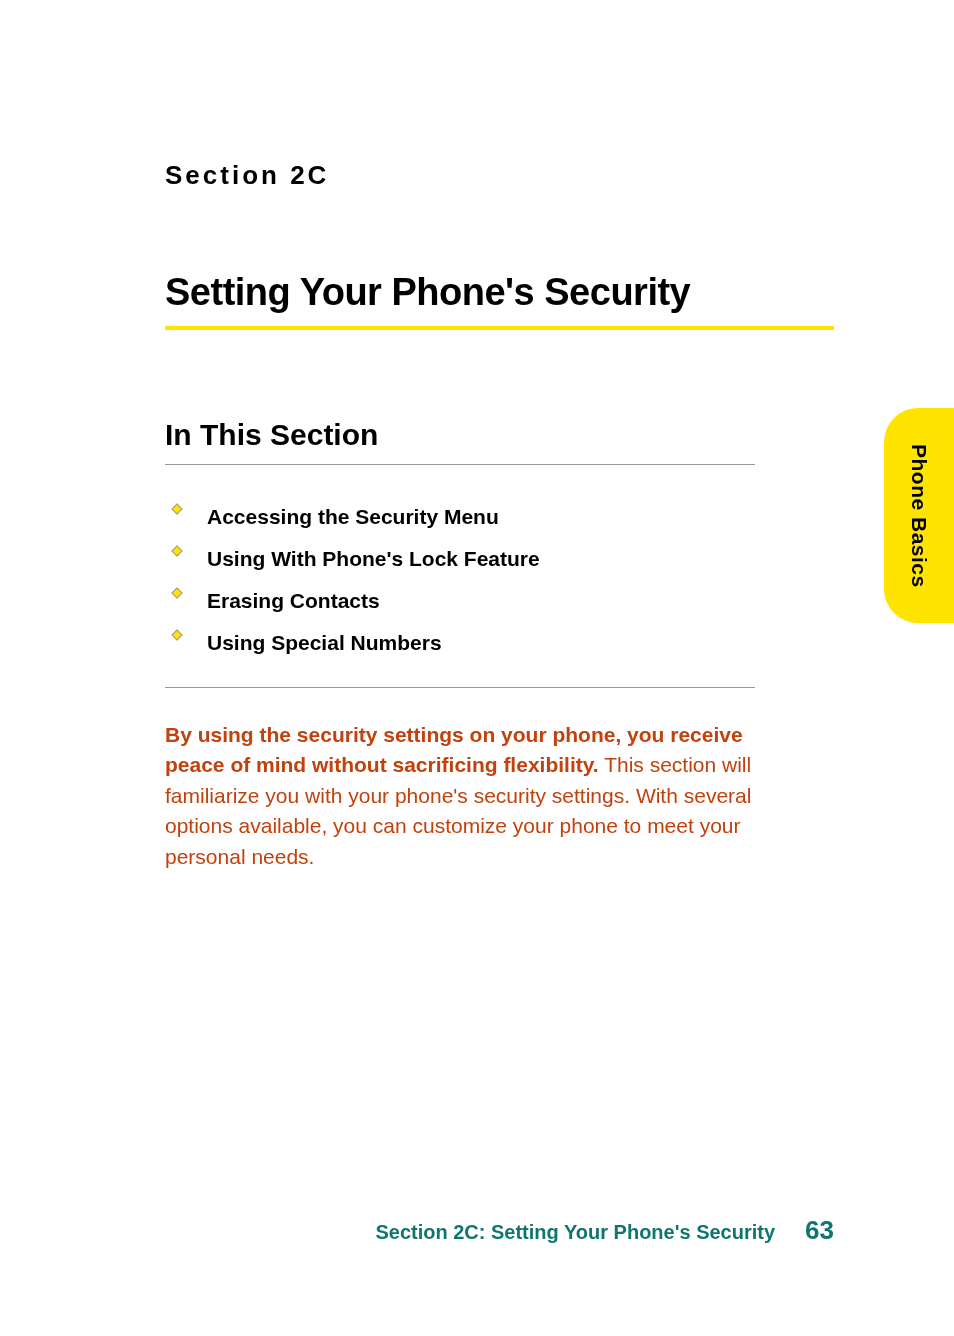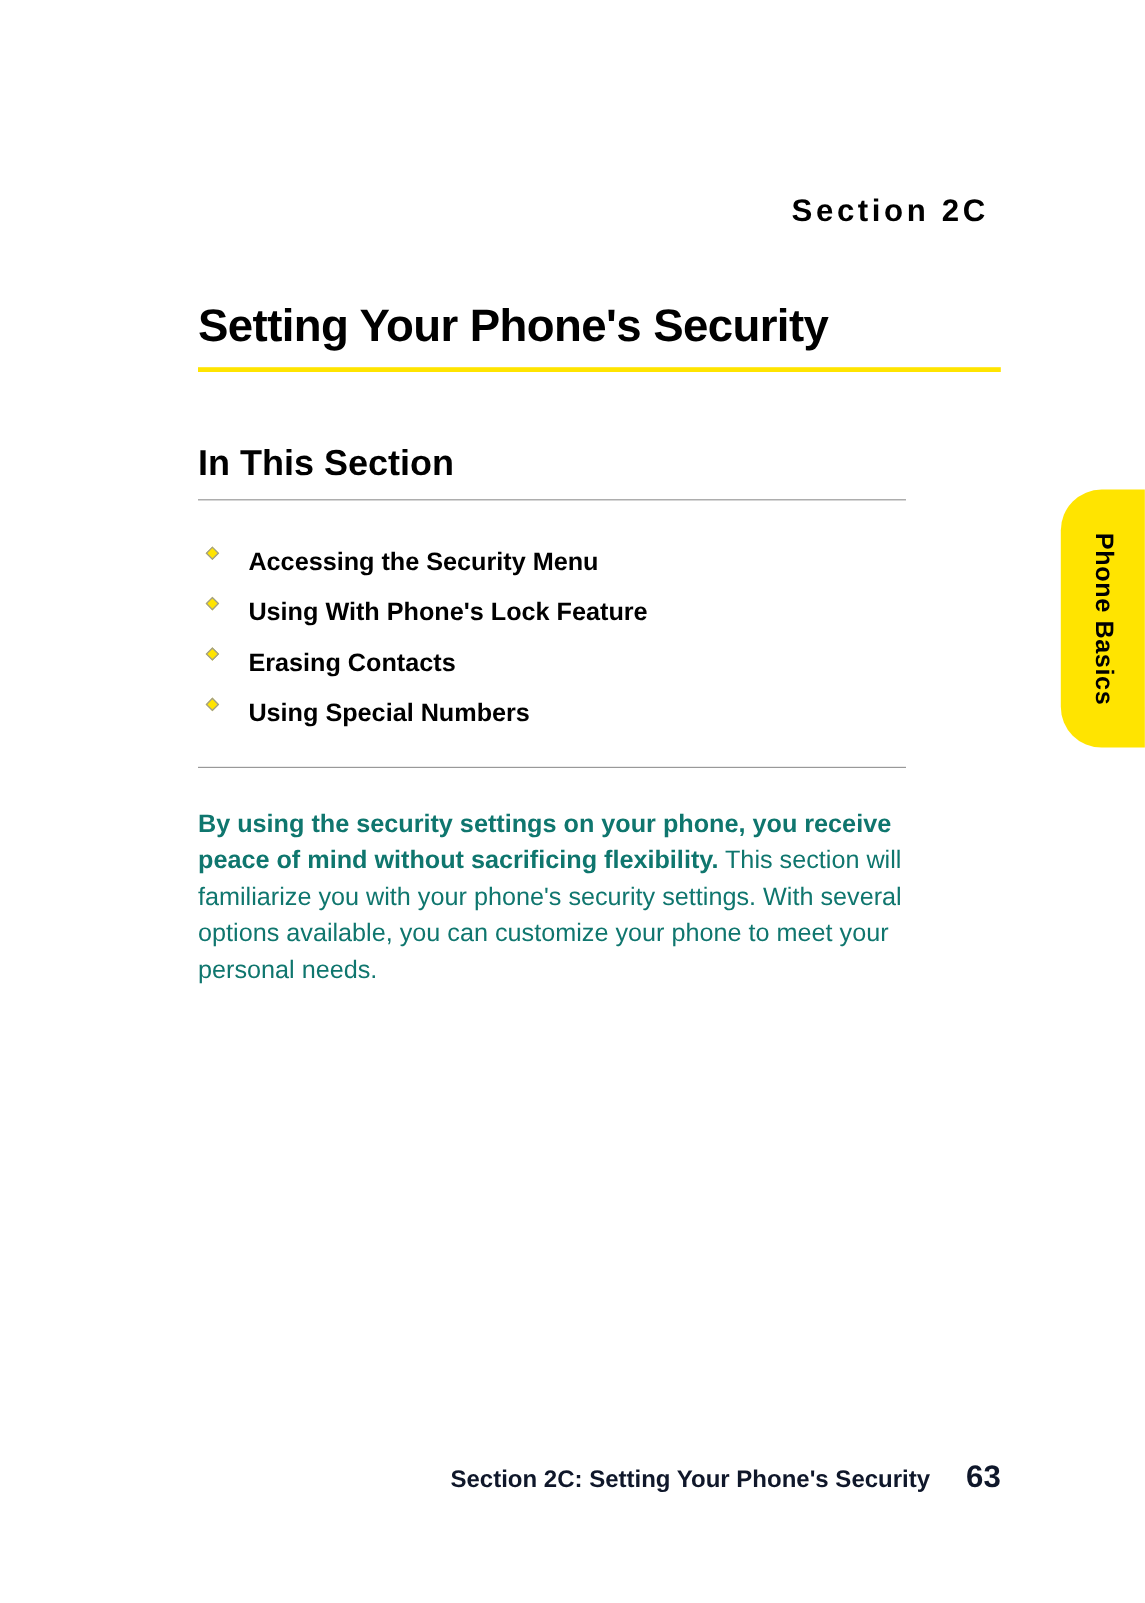--- a/index.html
+++ b/index.html
@@ -14,33 +14,33 @@
       font-family: "Myriad Pro", "Segoe UI", Arial, sans-serif;
       position: relative;
       color: #000;
     }
     .page {
       padding: 160px 120px 0 165px;
       position: relative;
       height: 100%;
     }
     .section-label {
-      text-align: right;
+      text-align: left;
       font-size: 26px;
       font-weight: 700;
       letter-spacing: 3px;
-      margin-bottom: 60px;
+      margin-bottom: 80px;
       padding-right: 10px;
     }
     .title {
       font-size: 38px;
       font-weight: 700;
       padding-bottom: 12px;
       border-bottom: 4px solid #ffe400;
-      margin-bottom: 60px;
+      margin-bottom: 88px;
       letter-spacing: -0.5px;
     }
     .subheading {
       font-size: 30px;
       font-weight: 700;
       padding-bottom: 12px;
       border-bottom: 1px solid #999;
       margin-bottom: 40px;
       width: 590px;
     }
@@ -69,21 +69,21 @@
     .divider {
       border-top: 1px solid #999;
       width: 590px;
       margin-top: 12px;
       margin-bottom: 32px;
     }
     .body-text {
       width: 590px;
       font-size: 21px;
       line-height: 1.45;
-      color: #0f766e;
+      color: #c2410c;
     }
     .body-text .lead {
       font-weight: 700;
     }
     .side-tab {
       position: absolute;
       right: 0;
       top: 408px;
       width: 70px;
       height: 215px;
@@ -99,21 +99,21 @@
       font-weight: 700;
       font-size: 21px;
       letter-spacing: 0.5px;
     }
     .footer {
       position: absolute;
       bottom: 90px;
       right: 120px;
       font-size: 20px;
       font-weight: 700;
-      color: #0f172a;
+      color: #0f766e;
       display: flex;
       align-items: baseline;
     }
     .footer .pg {
       margin-left: 30px;
       font-size: 26px;
     }
   </style>
 </head>
 <body>

